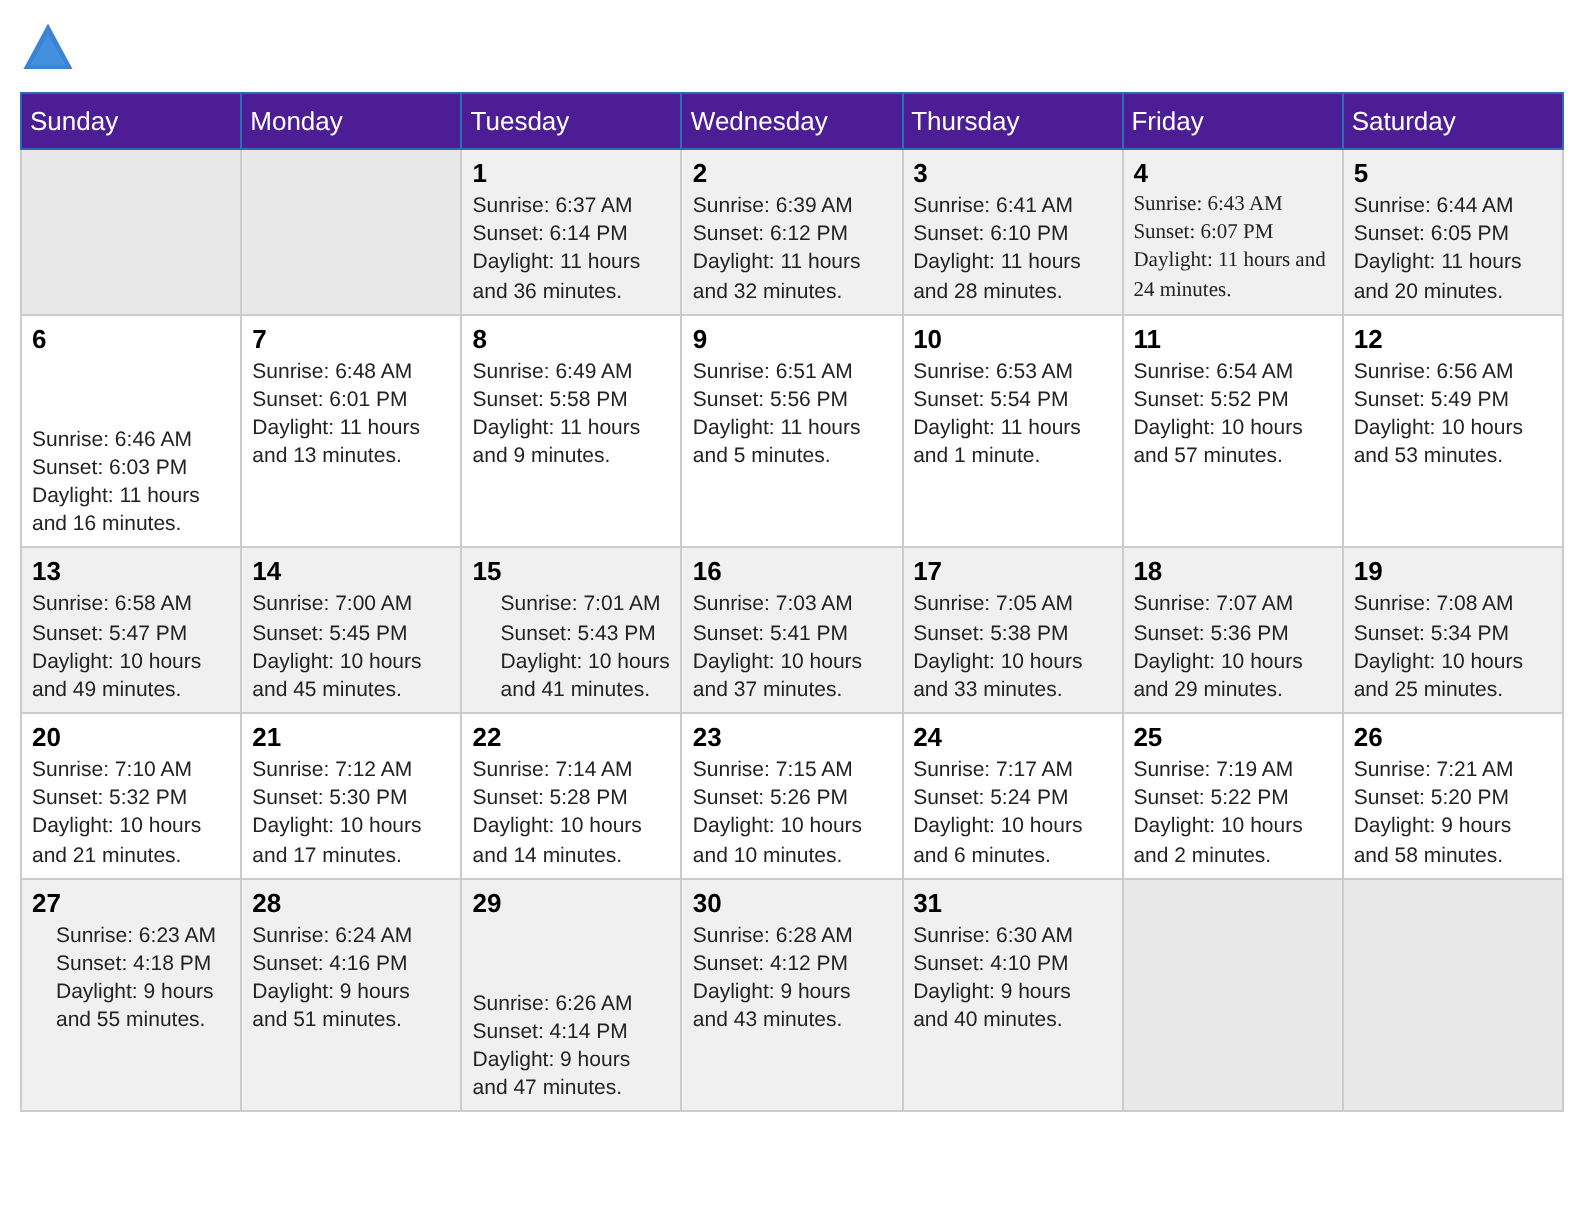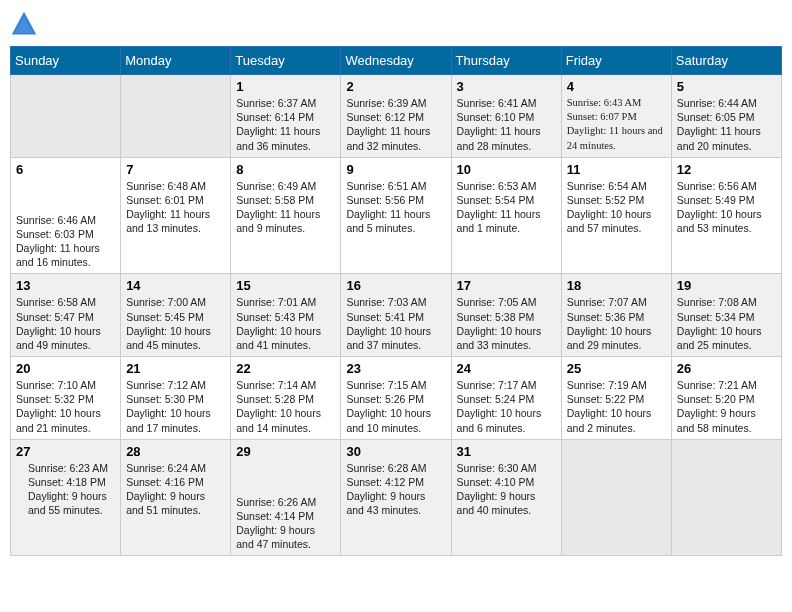--- a/index.html
+++ b/index.html
@@ -43,21 +43,21 @@
     .subtitle {
       font-size: 16px;
       color: #555;
     }
     .calendar {
       width: 100%;
       border-collapse: collapse;
       font-size: 11px;
     }
     .calendar th {
-      background: #0369a1;
+      background: #4c1d95;
       color: #fff;
       padding: 6px 4px;
       text-align: left;
       font-size: 13px;
       font-weight: normal;
       border: 1px solid #2a6db5;
     }
     .calendar td {
       border: 1px solid #ccc;
       padding: 4px 5px;
@@ -206,21 +206,21 @@
 Daylight: 10 hours and 49 minutes.</div>
         </td>
         <td>
           <span class="day-num">14</span>
           <div class="cell-text" style="white-space: pre-line;">Sunrise: 7:00 AM
 Sunset: 5:45 PM
 Daylight: 10 hours and 45 minutes.</div>
         </td>
         <td>
           <span class="day-num">15</span>
-          <div class="cell-text" style="white-space: pre-line;">Sunrise: 7:01 AM
+          <div class="cell-text" style="white-space: pre-line; margin-left: 14px;">Sunrise: 7:01 AM
 Sunset: 5:43 PM
 Daylight: 10 hours and 41 minutes.</div>
         </td>
         <td>
           <span class="day-num">16</span>
           <div class="cell-text" style="white-space: pre-line;">Sunrise: 7:03 AM
 Sunset: 5:41 PM
 Daylight: 10 hours and 37 minutes.</div>
         </td>
         <td>

